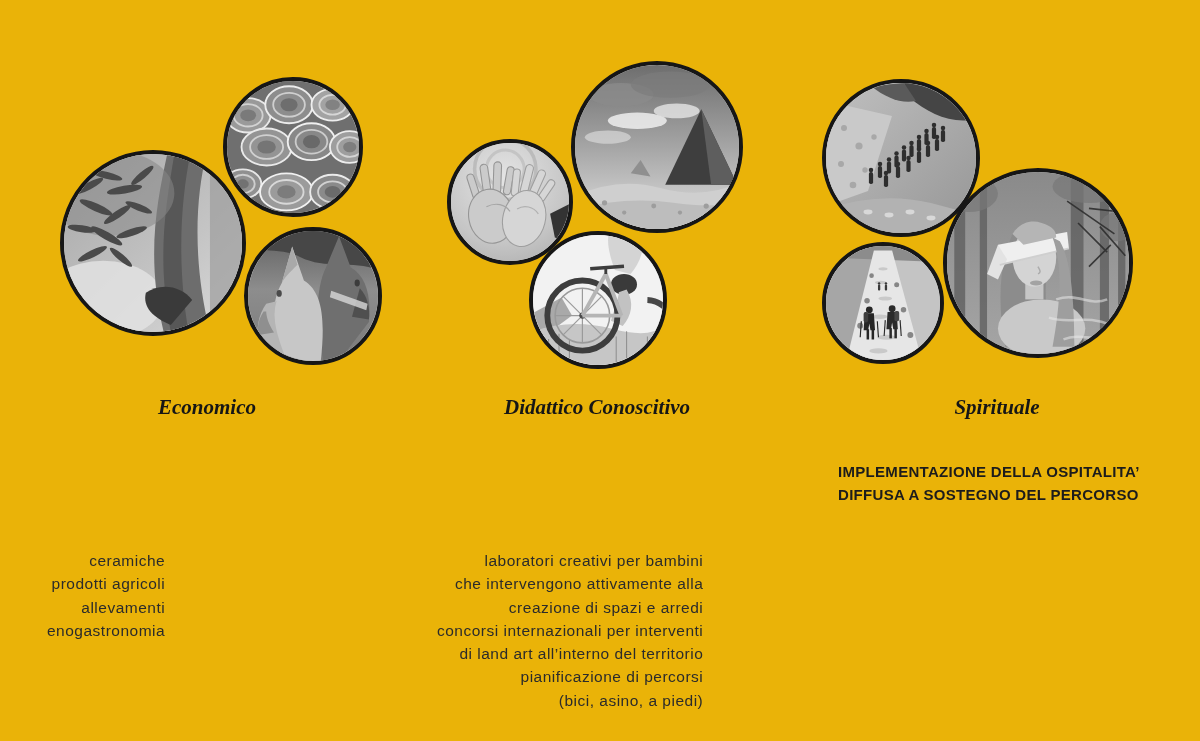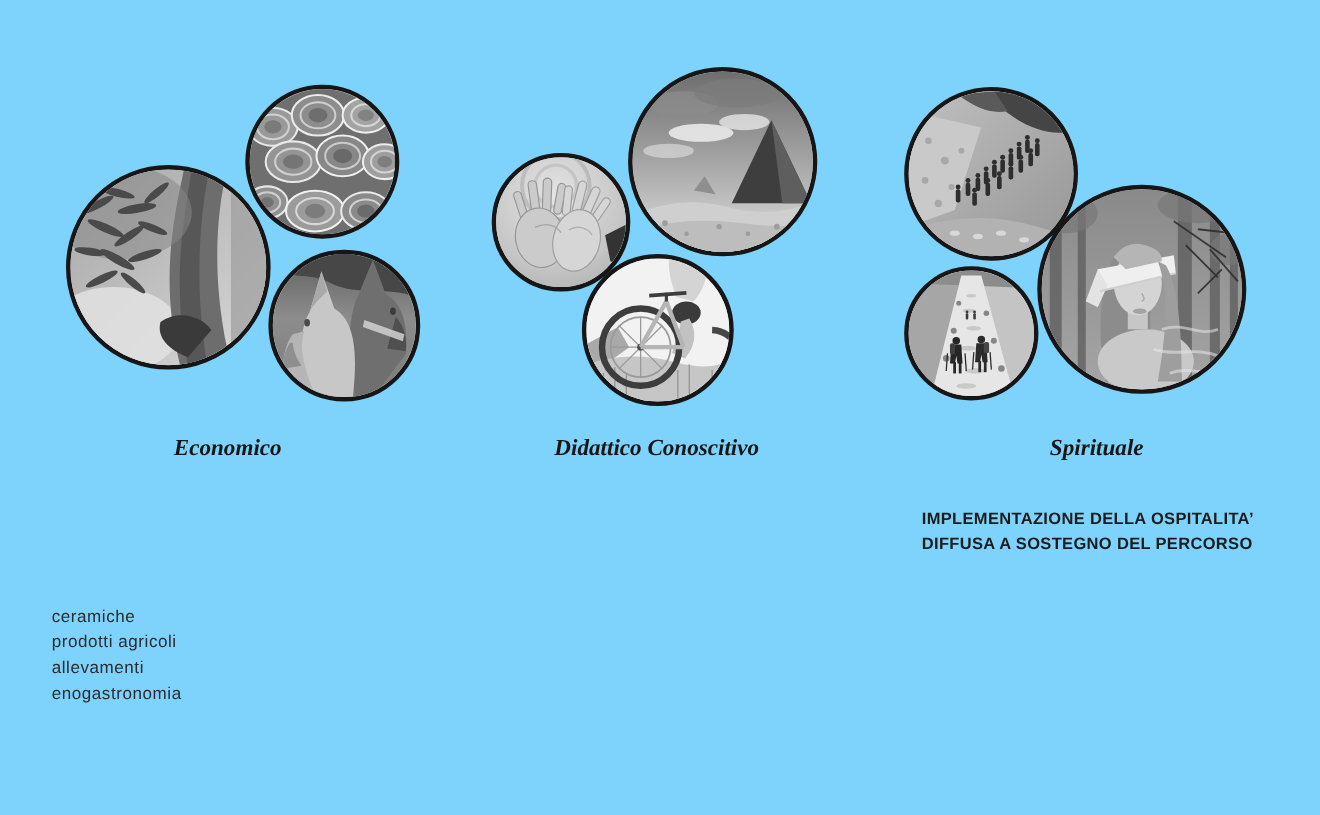--- a/index.html
+++ b/index.html
@@ -1,18 +1,18 @@
 <!DOCTYPE html>
 <html><head>
 <meta charset="utf-8">
 <style>
   html,body { margin:0; padding:0; }
   .page {
     position:relative; width:1200px; height:741px;
-    background:#7dd3fc; overflow:hidden;
+    background:#eab308; overflow:hidden;
     font-family:"Liberation Sans", sans-serif; color:#1d1d1d;
   }
   .circle {
     position:absolute; border-radius:50%;
     border:4px solid #161616; box-sizing:border-box;
     overflow:hidden; background:#d9d9d9;
   }
   .circle svg { width:100%; height:100%; display:block; }
   .col-title {
     position:absolute; top:395px; transform:translateX(-50%);
@@ -20,21 +20,21 @@
     font-size:21px; white-space:nowrap; color:#161616;
   }
   .heading {
     position:absolute; top:460px;
     font-weight:bold; font-size:15px; line-height:23px;
     letter-spacing:0.3px; white-space:pre-line; color:#1c1c1c;
   }
   .bodytext {
     position:absolute; top:549px;
     font-size:15.5px; line-height:23.3px;
-    letter-spacing:0.5px; white-space:pre-line; color:#2b2b2b;
+    letter-spacing:0.5px; white-space:pre-line; color:#2b2b2b;text-align:right;
   }
 </style>
 </head>
 <body>
 
 <div class="page">
 
   <div class="circle" style="left:223px; top:77px; width:140px; height:140px;">
     <svg viewBox="0 0 100 100" preserveAspectRatio="xMidYMid slice">
       <rect width="100" height="100" fill="#6f6f6f"></rect>
@@ -436,17 +436,24 @@
 
   <div class="col-title" style="left:207px;">Economico</div>
   <div class="col-title" style="left:597px;">Didattico Conoscitivo</div>
   <div class="col-title" style="left:997px;">Spirituale</div>
 
   <div class="bodytext" style="left:47px;">ceramiche
 prodotti agricoli
 allevamenti
 enogastronomia</div>
 
+  <div class="bodytext" style="left:437px;">laboratori creativi per bambini
+che intervengono attivamente alla
+creazione di spazi e arredi
+concorsi internazionali per interventi
+di land art all’interno del territorio
+pianificazione di percorsi
+(bici, asino, a piedi)</div>
 
   <div class="heading" style="left:838px;">IMPLEMENTAZIONE DELLA OSPITALITA’
 DIFFUSA A SOSTEGNO DEL PERCORSO</div>
 
 </div>
 
 </body></html>

